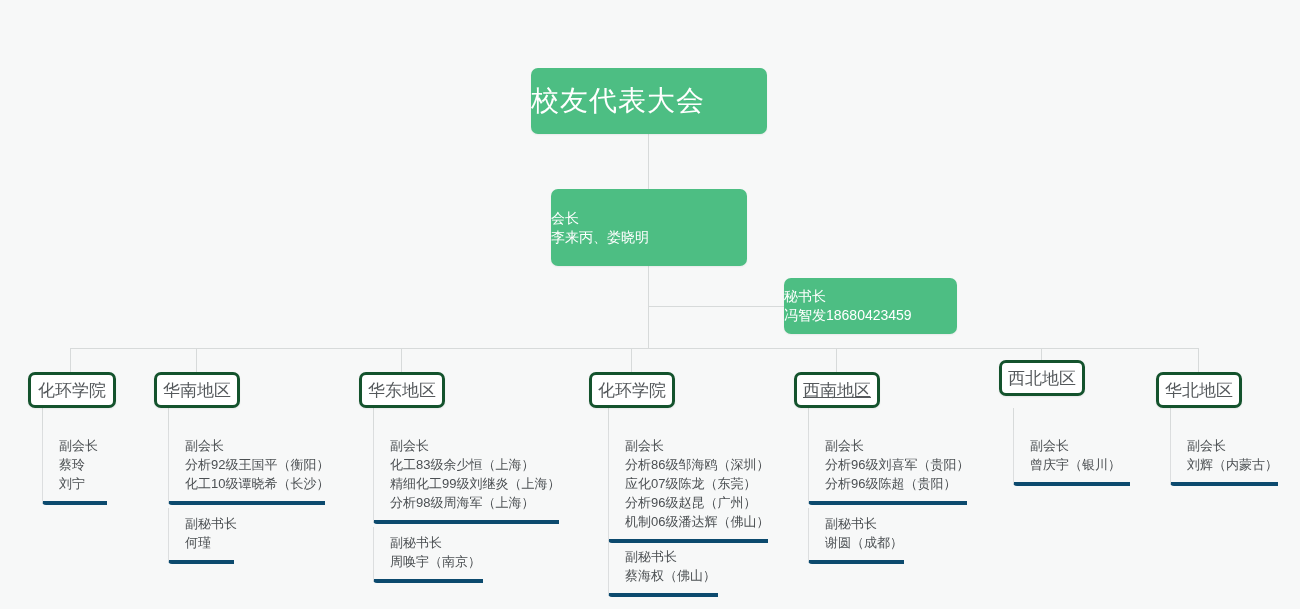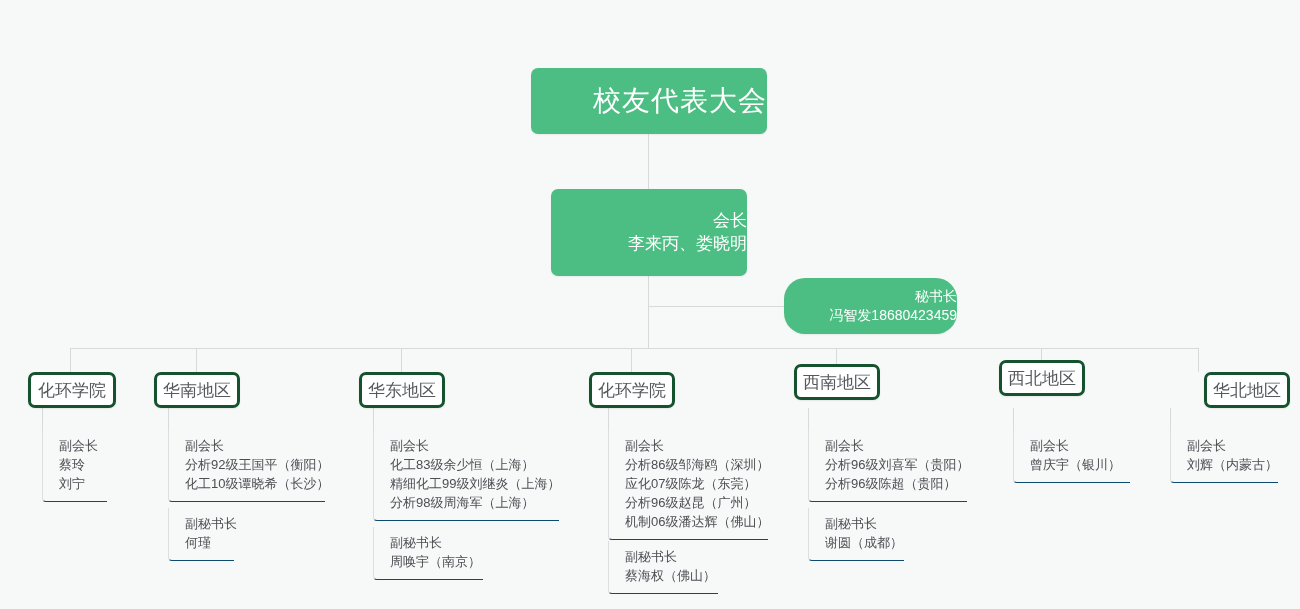--- a/index.html
+++ b/index.html
@@ -30,43 +30,41 @@
 
   
   .node-green {
     position: absolute;
     background: #4dbe83;
     color: #ffffff;
     border-radius: 7px;
     box-sizing: border-box;
     display: flex;
     flex-direction: column;
-    align-items: flex-end;
+    align-items: flex-start;
     justify-content: center;
     text-align: center;
     line-height: 1.35;
     box-shadow: 0 1px 2px rgba(0,0,0,0.06);
   }
   #node-assembly {
     left: 531px; top: 68px;
     width: 236px; height: 66px;
     font-size: 28px;
     letter-spacing: 1px;
   }
   #node-president {
     left: 551px; top: 189px;
-    width: 196px; height: 87px;
-    font-size: 17px;
-    padding-left: 36px;
+    width: 196px; height: 77px;
+    font-size: 14px;
   }
   #node-secretary {
     left: 784px; top: 278px;
     width: 173px; height: 56px;
     font-size: 14px;
-    border-radius: 21px;
   }
   .node-green .ln { display: block; }
 
   
   .region-head {
     position: absolute;
     background: #ffffff;
     border: 3px solid #14532d;
     border-radius: 7px;
     box-shadow: 0 1px 2px rgba(0,0,0,0.07);
@@ -77,21 +75,21 @@
     color: #55595c;
     font-size: 17px;
     box-sizing: border-box;
     white-space: nowrap;
   }
 
   
   .detail-card {
     position: absolute;
     border-left: 1px solid #dcdedf;
-    border-bottom: 1px solid #0c4a6e;
+    border-bottom: 4px solid #0c4a6e;
     border-bottom-left-radius: 4px;
     box-sizing: border-box;
     padding: 6px 14px 8px 16px;
     color: #4b4f52;
     font-size: 13px;
     line-height: 19px;
     white-space: nowrap;
   }
   .detail-card .row { display: block; }
 </style>
@@ -143,27 +141,27 @@
   </div>
   <div class="region-head" style="left:154px; top:372px; width:86px;">
     <span>华南地区</span>
   </div>
   <div class="region-head" style="left:359px; top:372px; width:86px;font-family:Liberation Serif, serif;">
     <span>华东地区</span>
   </div>
   <div class="region-head" style="left:589px; top:372px; width:86px;">
     <span>化环学院</span>
   </div>
-  <div class="region-head" style="left:794px; top:364px; width:86px;">
+  <div class="region-head" style="left:794px; top:372px; width:86px;text-decoration:underline;">
     <span>西南地区</span>
   </div>
   <div class="region-head" style="left:999px; top:360px; width:86px;">
     <span>西北地区</span>
   </div>
-  <div class="region-head" style="left:1204px; top:372px; width:86px;">
+  <div class="region-head" style="left:1156px; top:372px; width:86px;">
     <span>华北地区</span>
   </div>
 
   <div class="detail-card" style="left:42px; top:430px; width:65px;">
     <span class="row">副会长</span>
     <span class="row">蔡玲</span>
     <span class="row">刘宁</span>
   </div>
 
   <div class="detail-card" style="left:168px; top:430px; width:157px;">

